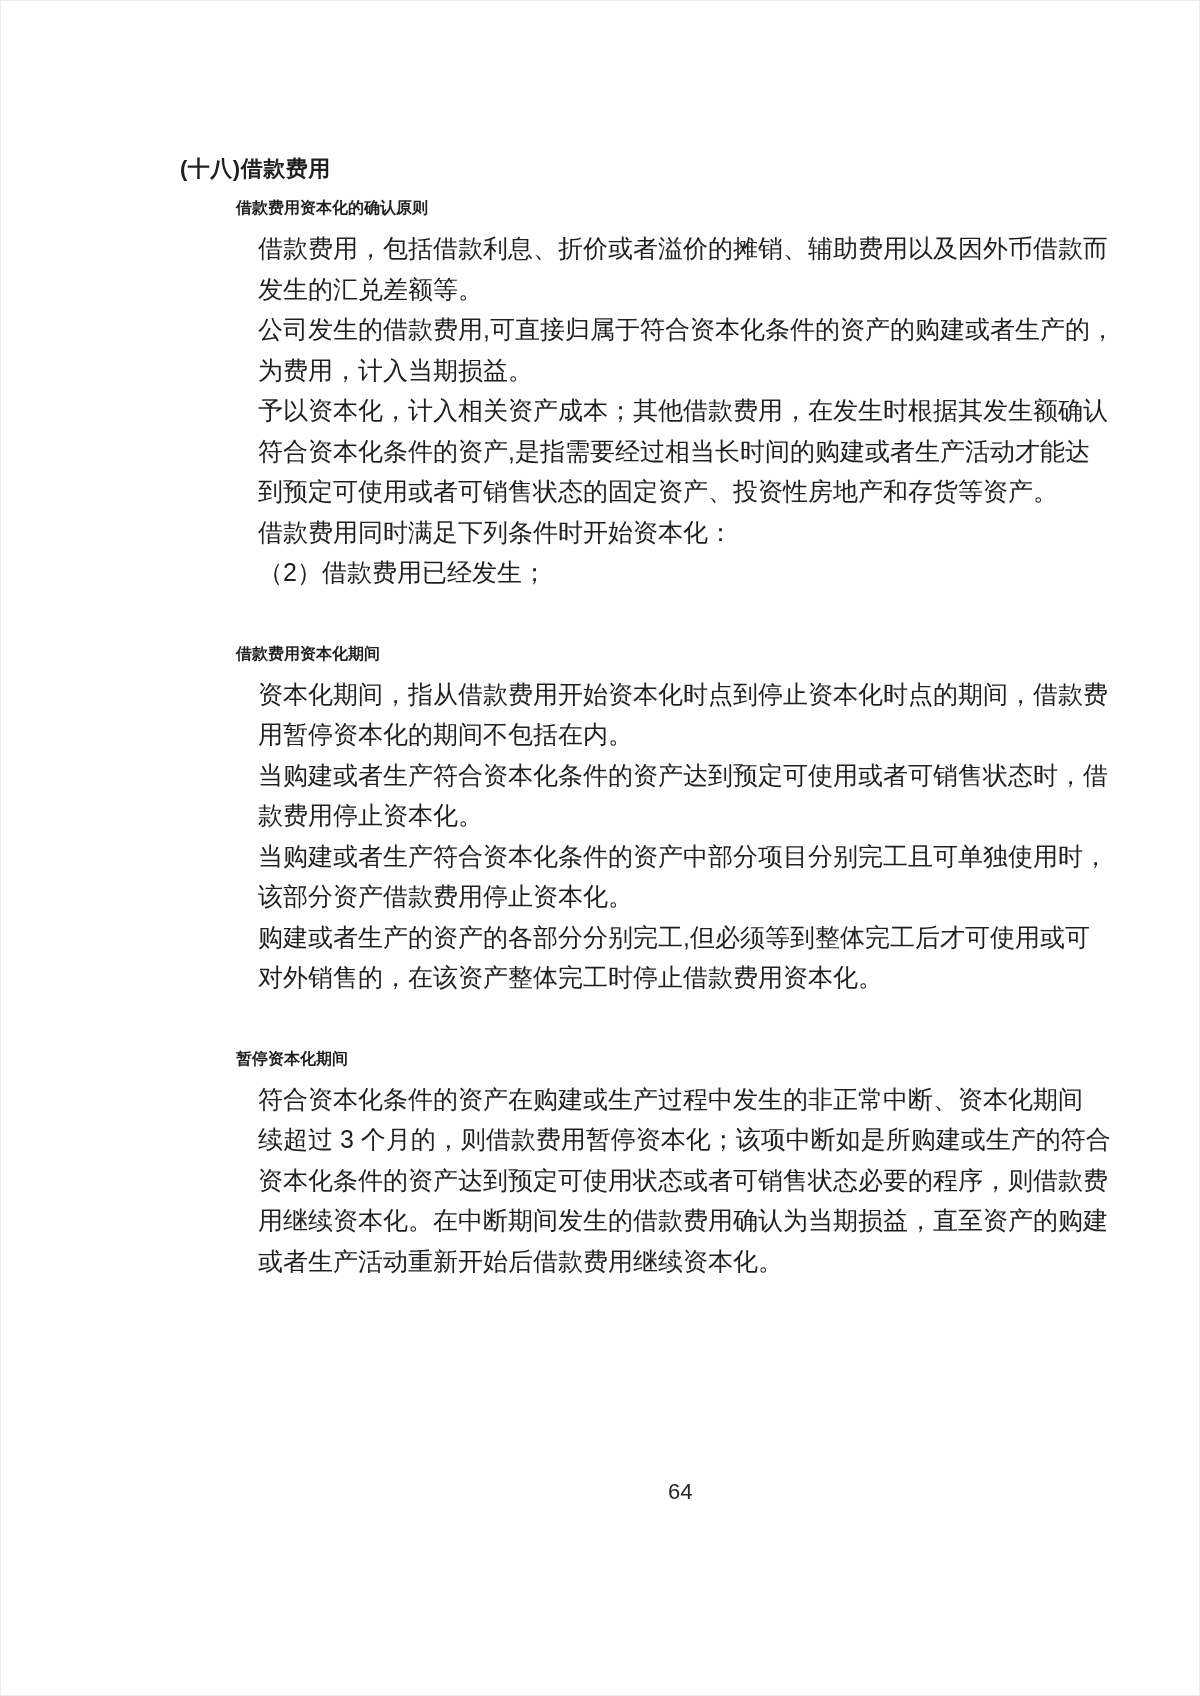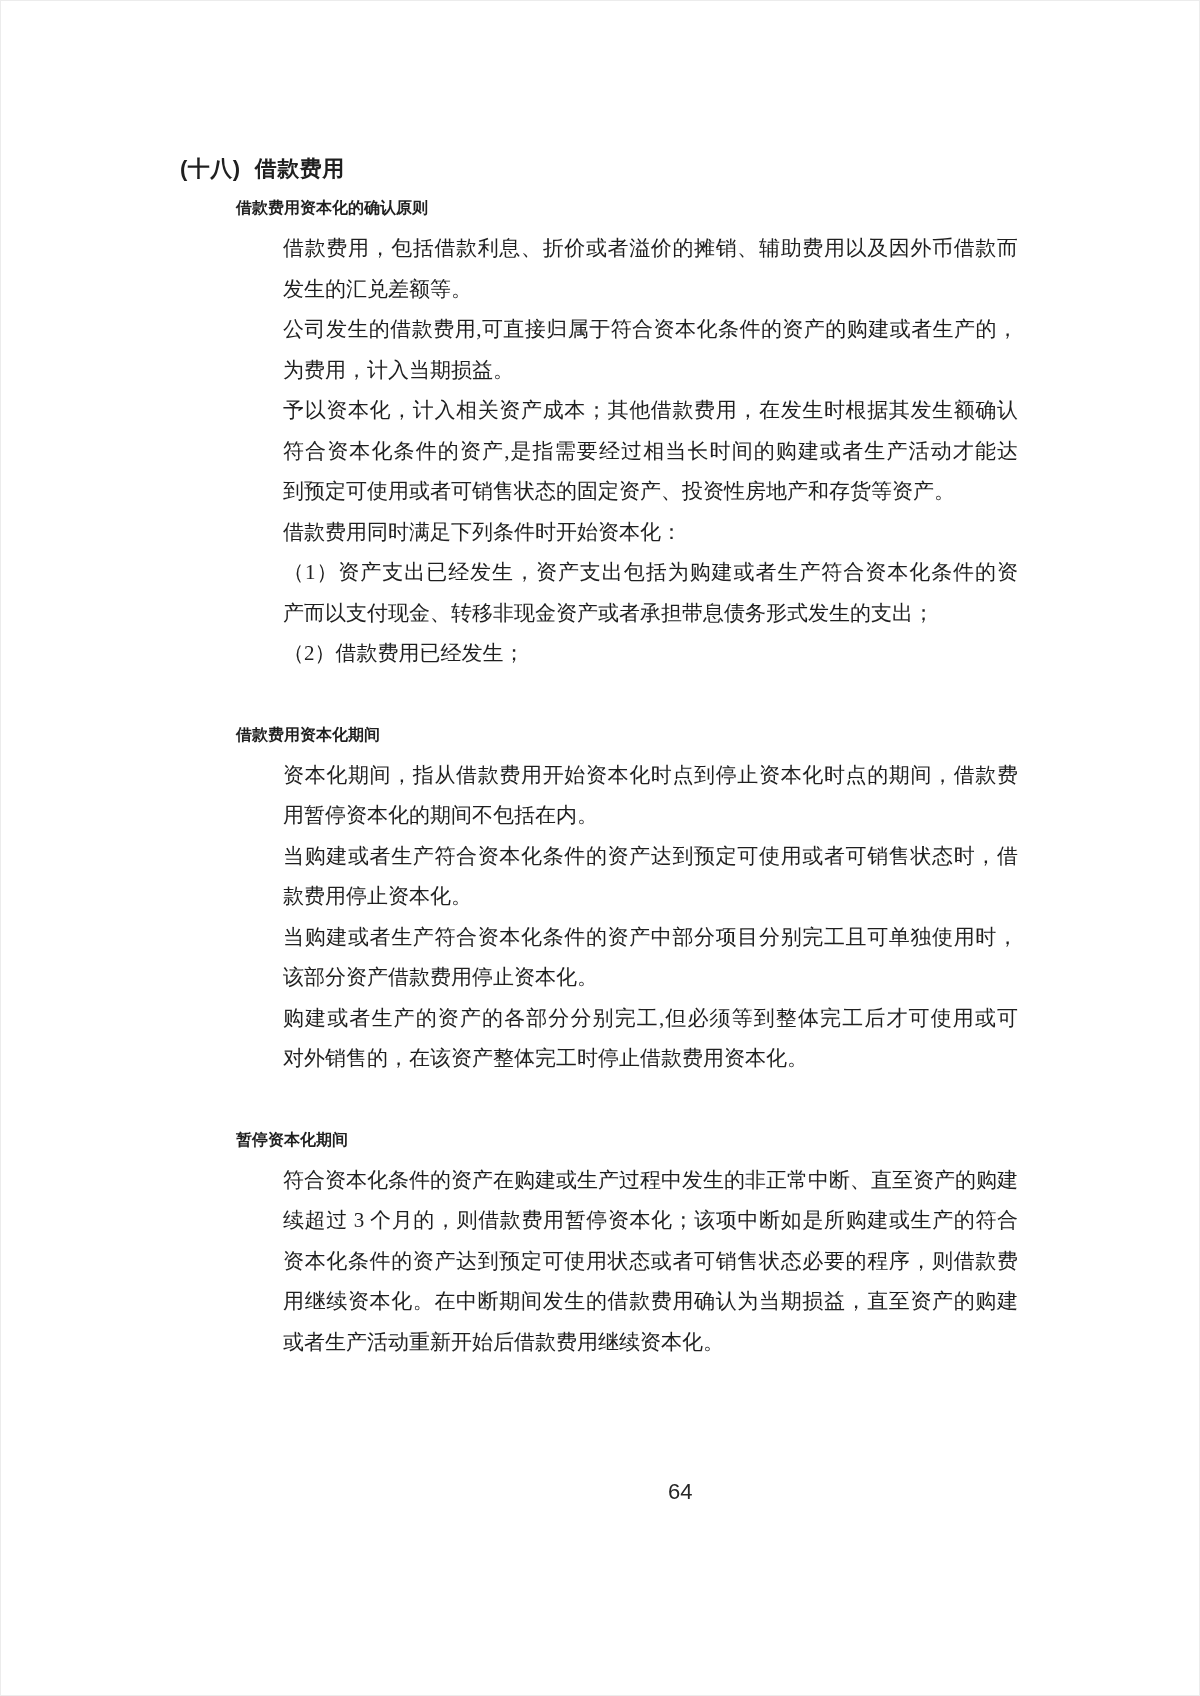--- a/index.html
+++ b/index.html
@@ -17,35 +17,35 @@
     width:845px;
   }
   .h1{
     font-family:"Liberation Sans","DejaVu Sans",sans-serif;
     font-weight:700;
     font-size:22px;
     height:38px;line-height:38px;
     letter-spacing:0.5px;
     white-space:nowrap;
   }
-  .h1 .h1-title{margin-left:14px;}
+  .h1 .h1-title{margin-left:0;}
   .h2{
     font-family:"Liberation Sans","DejaVu Sans",sans-serif;
     font-weight:700;
     font-size:16px;
     margin-left:56px;
     height:40px;line-height:40px;
     white-space:nowrap;
   }
   .h2.gap{margin-top:41px;}
   .para{
-    margin-left:103px;
+    margin-left:78px;
     width:735px;
-    font-family:Liberation Serif, serif;
-    font-size:21px;
+    font-family:Liberation Sans, sans-serif;
+    font-size:25px;
   }
   .ln{
     height:40.5px;line-height:40.5px;
     white-space:nowrap;
     text-align:justify;
     text-align-last:justify;
   }
   .ln.last{
     text-align:right;
     text-align-last:left;
@@ -80,24 +80,20 @@
       <div class="ln">予以资本化，计入相关资产成本；其他借款费用，在发生时根据其发生额确认</div>
     </div>
     <div class="para">
       <div class="ln">符合资本化条件的资产,是指需要经过相当长时间的购建或者生产活动才能达</div>
       <div class="ln last">到预定可使用或者可销售状态的固定资产、投资性房地产和存货等资产。</div>
     </div>
     <div class="para">
       <div class="ln last">借款费用同时满足下列条件时开始资本化：</div>
     </div>
     <div class="para">
-      <div class="ln">（1）资产支出已经发生，资产支出包括为购建或者生产符合资本化条件的资</div>
-      <div class="ln last">产而以支付现金、转移非现金资产或者承担带息债务形式发生的支出；</div>
-    </div>
-    <div class="para">
       <div class="ln last">（2）借款费用已经发生；</div>
     </div>
     <div class="para">
     </div>
 
     <div class="h2 gap">借款费用资本化期间</div>
 
     <div class="para">
       <div class="ln">资本化期间，指从借款费用开始资本化时点到停止资本化时点的期间，借款费</div>
       <div class="ln last">用暂停资本化的期间不包括在内。</div>
@@ -111,21 +107,21 @@
       <div class="ln last">该部分资产借款费用停止资本化。</div>
     </div>
     <div class="para">
       <div class="ln">购建或者生产的资产的各部分分别完工,但必须等到整体完工后才可使用或可</div>
       <div class="ln last">对外销售的，在该资产整体完工时停止借款费用资本化。</div>
     </div>
 
     <div class="h2 gap">暂停资本化期间</div>
 
     <div class="para">
-      <div class="ln">符合资本化条件的资产在购建或生产过程中发生的非正常中断、直至资产的购建</div>
+      <div class="ln">符合资本化条件的资产在购建或生产过程中发生的非正常中断、资本化期间</div>
       <div class="ln">续超过 3 个月的，则借款费用暂停资本化；该项中断如是所购建或生产的符合</div>
       <div class="ln">资本化条件的资产达到预定可使用状态或者可销售状态必要的程序，则借款费</div>
       <div class="ln">用继续资本化。在中断期间发生的借款费用确认为当期损益，直至资产的购建</div>
       <div class="ln last">或者生产活动重新开始后借款费用继续资本化。</div>
     </div>
 
 
   </div>
 
   <div class="footer-pagenum">64</div>

